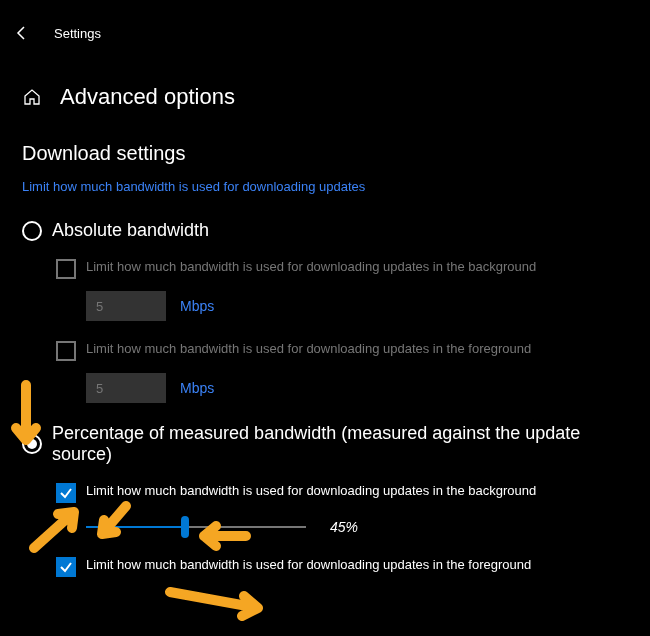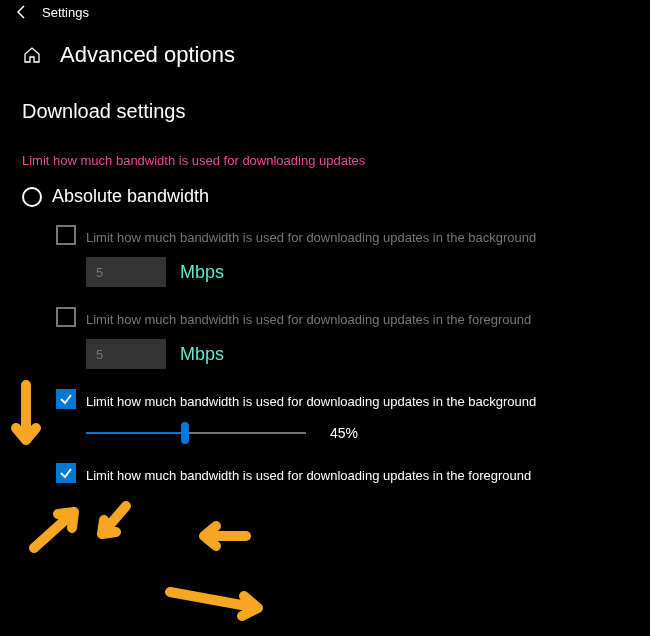--- a/index.html
+++ b/index.html
@@ -9,22 +9,22 @@
       background: #000000;
       color: #ffffff;
       font-family: "Segoe UI", -apple-system, sans-serif;
       font-size: 14px;
       overflow: hidden;
       position: relative;
     }
     .header {
       display: flex;
       align-items: center;
-      padding: 0 10px;
-      gap: 8px;
+      padding: 21px 10px;
+      gap: 20px;
     }
     .back-icon {
       width: 24px;
       height: 24px;
       display: flex;
       align-items: center;
       justify-content: center;
       cursor: pointer;
     }
     .app-title {
@@ -48,26 +48,26 @@
     .page-title {
       font-size: 22px;
       font-weight: 400;
     }
     .content {
       padding: 22px 22px 0 22px;
     }
     .section-title {
       font-size: 20px;
       font-weight: 400;
-      margin-bottom: 30px;
+      margin-bottom: 14px;
     }
     .section-desc {
       font-size: 13px;
-      color: #ec4899;
-      margin-bottom: 18px;
+      color: #3b82f6;
+      margin-bottom: 26px;
     }
     .radio-row {
       display: flex;
       align-items: center;
       gap: 10px;
       margin-bottom: 18px;
       cursor: pointer;
     }
     .radio {
       width: 20px;
@@ -87,21 +87,21 @@
       background: #ffffff;
     }
     .radio-label {
       font-size: 18px;
     }
     .indented {
       padding-left: 34px;
     }
     .checkbox-row {
       display: flex;
-      align-items: flex-end;
+      align-items: flex-start;
       gap: 10px;
       margin-bottom: 12px;
       cursor: pointer;
     }
     .checkbox {
       width: 20px;
       height: 20px;
       border: 2px solid #767676;
       flex-shrink: 0;
       display: flex;
@@ -130,31 +130,32 @@
     .num-input {
       width: 80px;
       height: 30px;
       background: #333333;
       border: none;
       color: #767676;
       padding: 0 10px;
       font-size: 13px;
     }
     .unit {
-      font-size: 18px;
-      color: #5eead4;
+      font-size: 14px;
+      color: #3b82f6;
       text-align: center;
     }
     .slider-row {
       display: flex;
       align-items: center;
       gap: 24px;
       padding-left: 30px;
       margin-bottom: 20px;
       margin-top: 14px;
+      font-style: italic;
     }
     .slider {
       position: relative;
       width: 220px;
       height: 20px;
       display: flex;
       align-items: center;
       cursor: pointer;
     }
     .slider-track {
@@ -235,20 +236,24 @@
         
       </div>
       <div class="checkbox-label disabled">Limit how much bandwidth is used for downloading updates in the foreground</div>
     </div>
     <div class="input-row">
       <input class="num-input" disabled="" value="5" style="">
       <span class="unit">Mbps</span>
     </div>
   </div>
 
+  <div class="radio-row">
+    <div class="radio selected"></div>
+    <div class="radio-label">Percentage of measured bandwidth (measured against the update source)</div>
+  </div>
 
   <div class="indented">
 
     <div class="checkbox-row">
       <div class="checkbox checked">
         <svg width="14" height="14" viewBox="0 0 14 14">
             <path d="M2 7 L6 11 L12 3" stroke="#fff" stroke-width="2" fill="none"></path>
           </svg>
       </div>
       <div class="checkbox-label">Limit how much bandwidth is used for downloading updates in the background</div>

